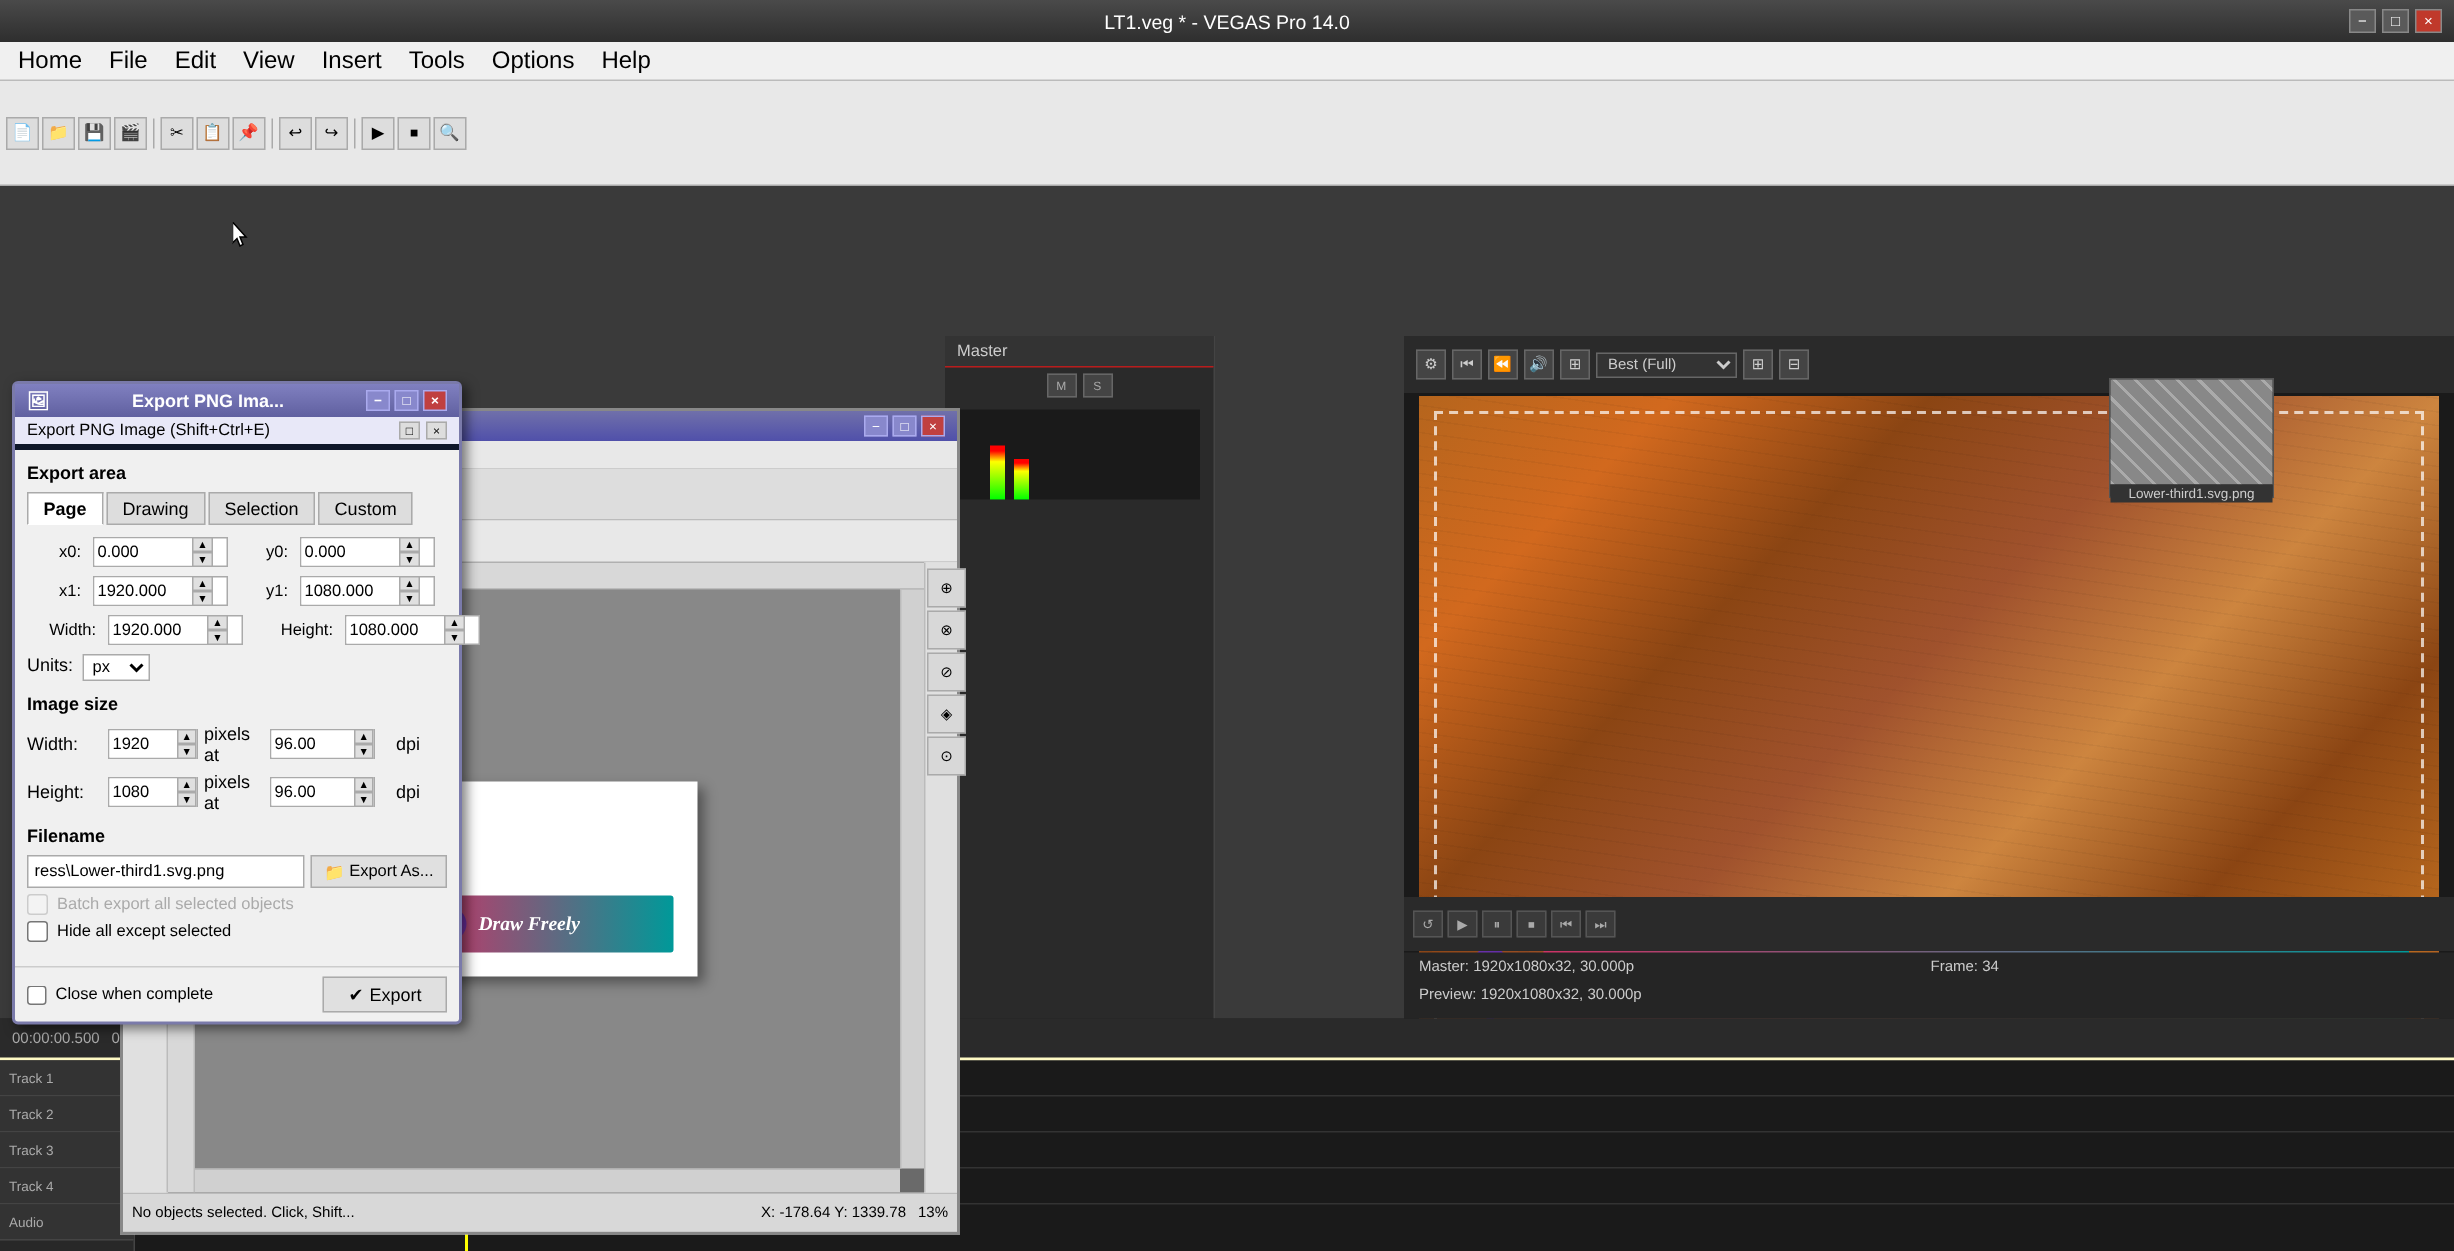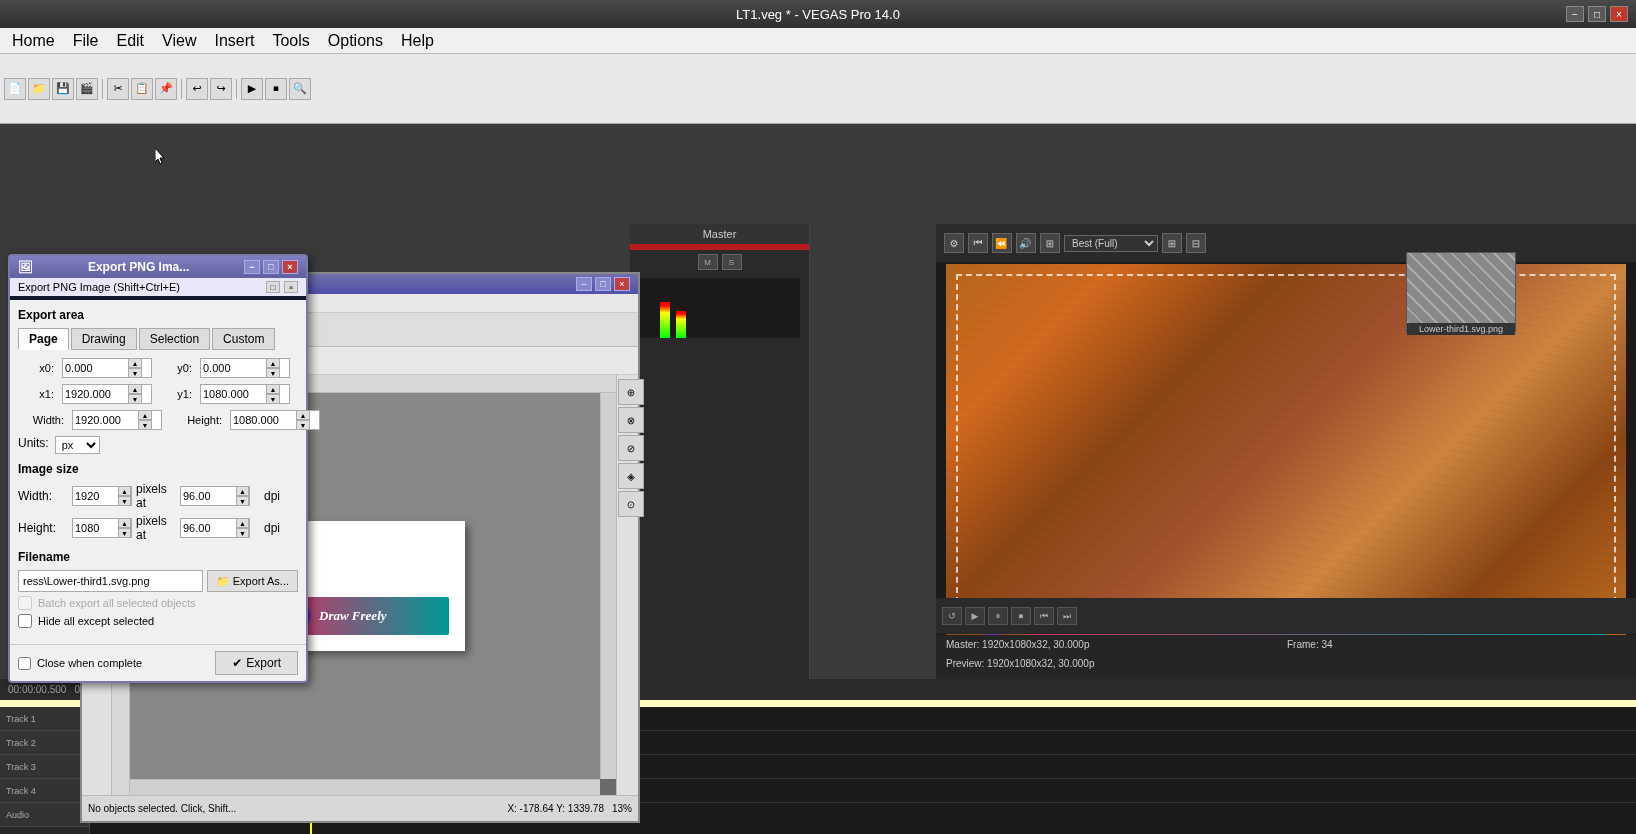--- a/index.html
+++ b/index.html
@@ -649,21 +649,21 @@
       height: 155px;
       background: #1e1e1e;
     }
     .timeline-header {
       height: 28px;
       background: #2a2a2a;
       display: flex;
       align-items: center;
       padding: 0 8px;
       gap: 8px;
-      border-bottom: 7px solid #fef9c3;
+      border-bottom: 2px solid #fef9c3;
     }
     .timeline-time {
       color: #aaa;
       font-size: 10px;
     }
     .timeline-body {
       display: flex;
       height: calc(155px - 28px);
     }
     .timeline-tracks {
@@ -723,22 +723,21 @@
       width: 180px;
       height: 510px;
       background: #2a2a2a;
       border-right: 1px solid #444;
     }
     .master-label {
       background: #333;
       color: #ccc;
       font-size: 11px;
       padding: 4px 8px;
-      text-align: center;
-      border-bottom: 6px solid #b91c1c;
+      border-bottom: 1px solid #b91c1c;
     }
     .master-controls {
       display: flex;
       align-items: center;
       justify-content: center;
       gap: 4px;
       padding: 4px;
     }
     .master-btn {
       width: 20px; height: 16px;

